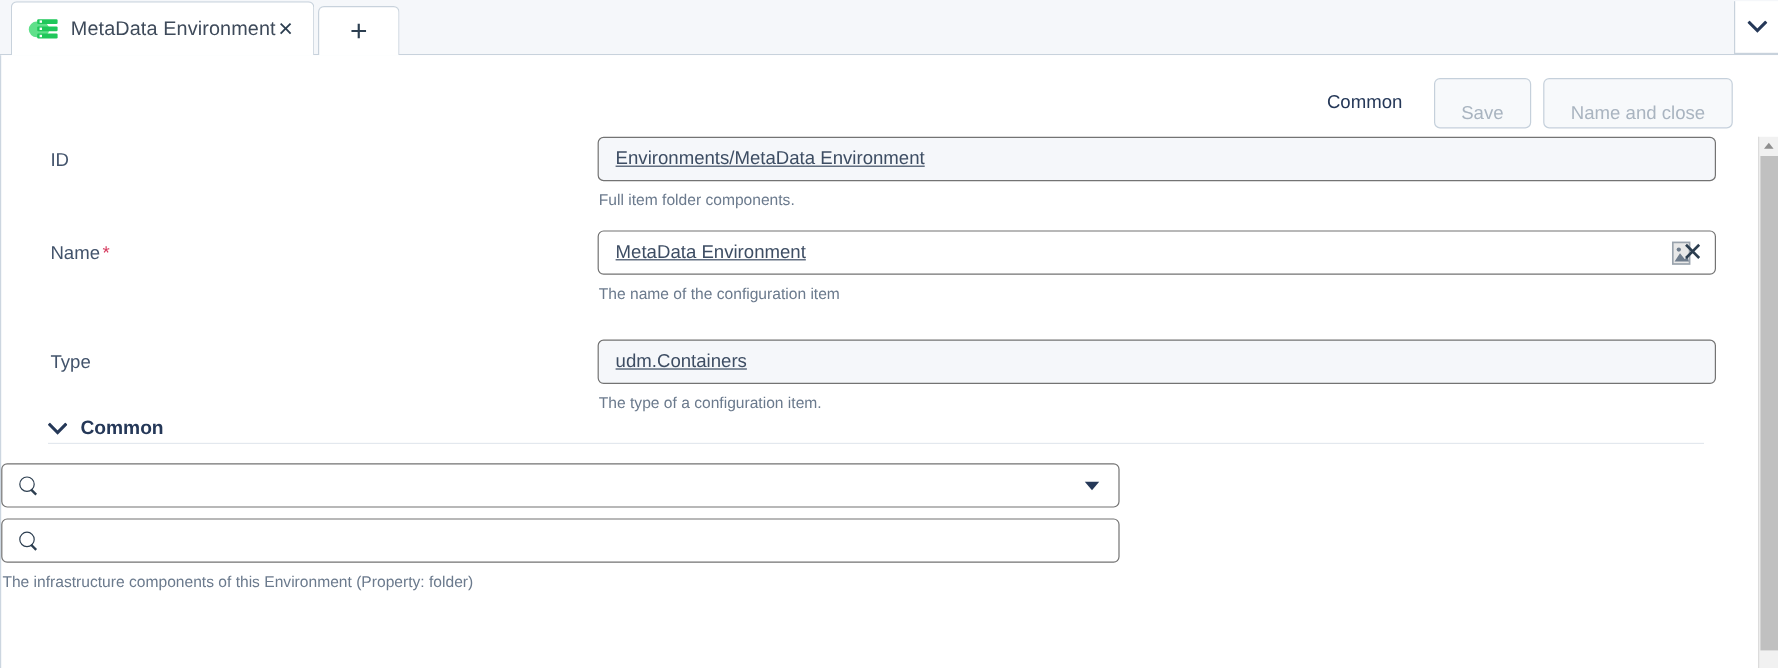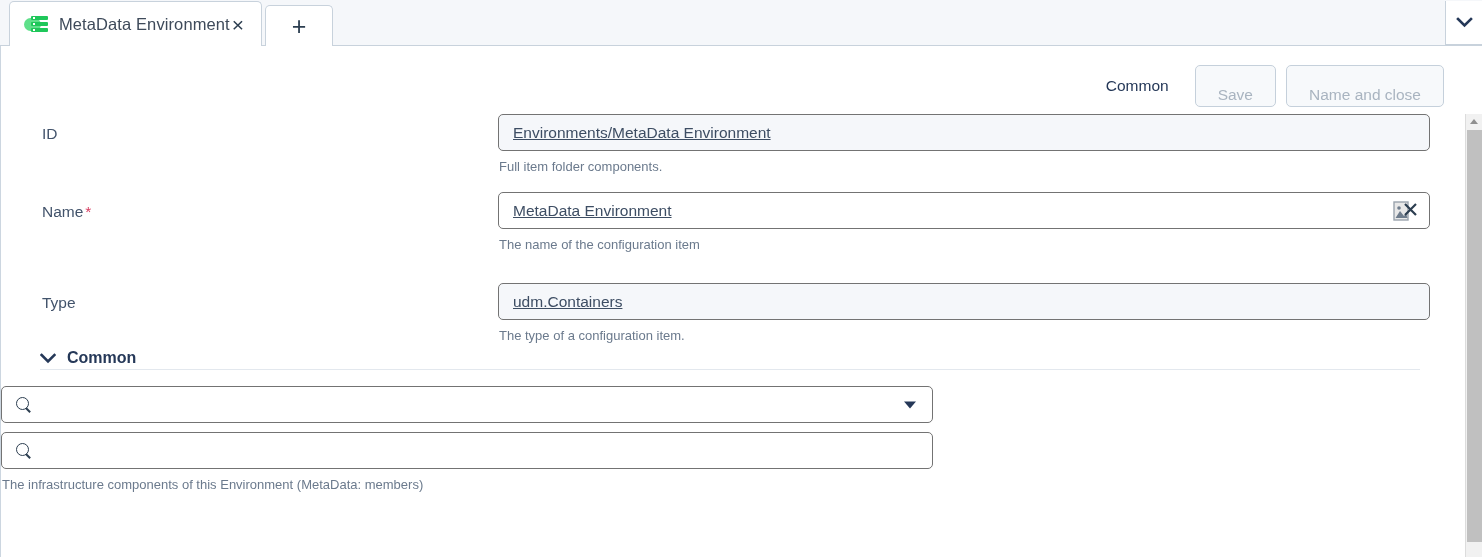--- a/index.html
+++ b/index.html
@@ -424,18 +424,18 @@
           <span></span>
           <span class="caret-down"></span>
         </div>
 
         <div class="input" style="margin-top:9px;">
           <span class="search-icon"></span>
           <span></span>
         </div>
 
 
-        <div class="hint">The infrastructure components of this Environment (MetaData: members)</div>
+        <div class="hint">The infrastructure components of this Environment (Property: folder)</div>
       </div>
     </div>
 
   </div>
 </div>
 
 </body></html>

